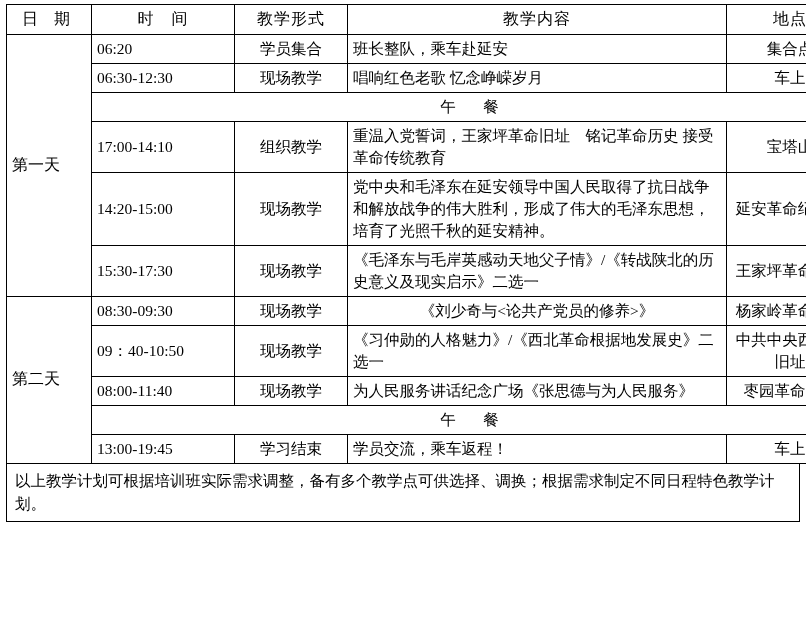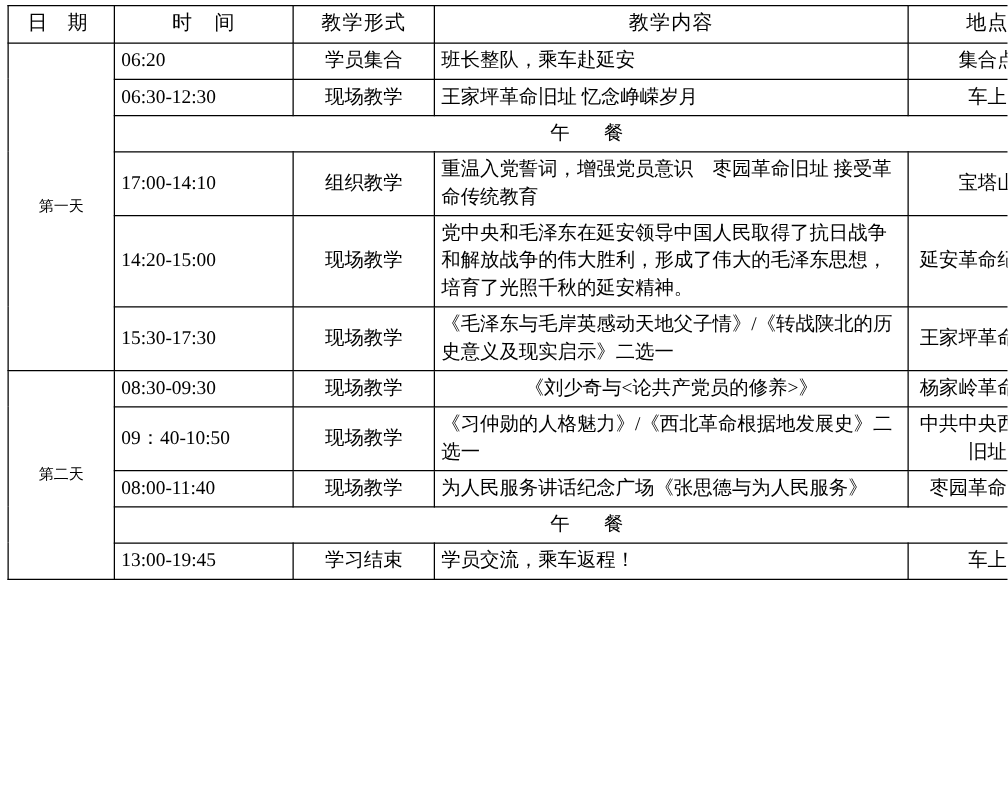--- a/index.html
+++ b/index.html
@@ -41,22 +41,22 @@
 
   thead td {
     text-align: center;
     font-size: 16px;
     letter-spacing: 1px;
   }
   .hdr-date { letter-spacing: 6px; }
   .hdr-time { letter-spacing: 1px; }
 
   .day-cell {
-    text-align: center;
-    font-size: 12px;
+    text-align: left;
+    font-size: 16px;
     line-height: 1.5;
   }
   .lunch-cell {
     text-align: center;
     letter-spacing: 6px;
     font-size: 15.5px;
   }
   .nowrap-center { text-align: center; }
 
   .footer-note {
@@ -96,32 +96,32 @@
         </td>
         <td class="c-time">06:20</td>
         <td class="c-form">学员集合</td>
         <td class="c-content">班长整队，乘车赴延安</td>
         <td class="c-place">集合点</td>
       </tr>
 
       <tr>
         <td class="c-time">06:30-12:30</td>
         <td class="c-form">现场教学</td>
-        <td class="c-content">王家坪革命旧址 忆念峥嵘岁月</td>
+        <td class="c-content">唱响红色老歌 忆念峥嵘岁月</td>
         <td class="c-place">车上</td>
       </tr>
 
       <tr>
         <td class="lunch-cell" colspan="4">午　餐</td>
       </tr>
 
       <tr>
         <td class="c-time">17:00-14:10</td>
         <td class="c-form">组织教学</td>
-        <td class="c-content">重温入党誓词，增强党员意识　枣园革命旧址 接受革命传统教育</td>
+        <td class="c-content">重温入党誓词，王家坪革命旧址　铭记革命历史 接受革命传统教育</td>
         <td class="c-place">宝塔山</td>
       </tr>
 
       <tr>
         <td class="c-time">14:20-15:00</td>
         <td class="c-form">现场教学</td>
         <td class="c-content">党中央和毛泽东在延安领导中国人民取得了抗日战争和解放战争的伟大胜利，形成了伟大的毛泽东思想，培育了光照千秋的延安精神。</td>
         <td class="c-place">延安革命纪念馆</td>
       </tr>
 
@@ -163,14 +163,15 @@
       <tr>
         <td class="c-time">13:00-19:45</td>
         <td class="c-form">学习结束</td>
         <td class="c-content">学员交流，乘车返程！</td>
         <td class="c-place">车上</td>
       </tr>
 
     </tbody>
   </table>
 
+  <div class="footer-note">以上教学计划可根据培训班实际需求调整，备有多个教学点可供选择、调换；根据需求制定不同日程特色教学计划。</div>
 
 </div>
 
 </body></html>

